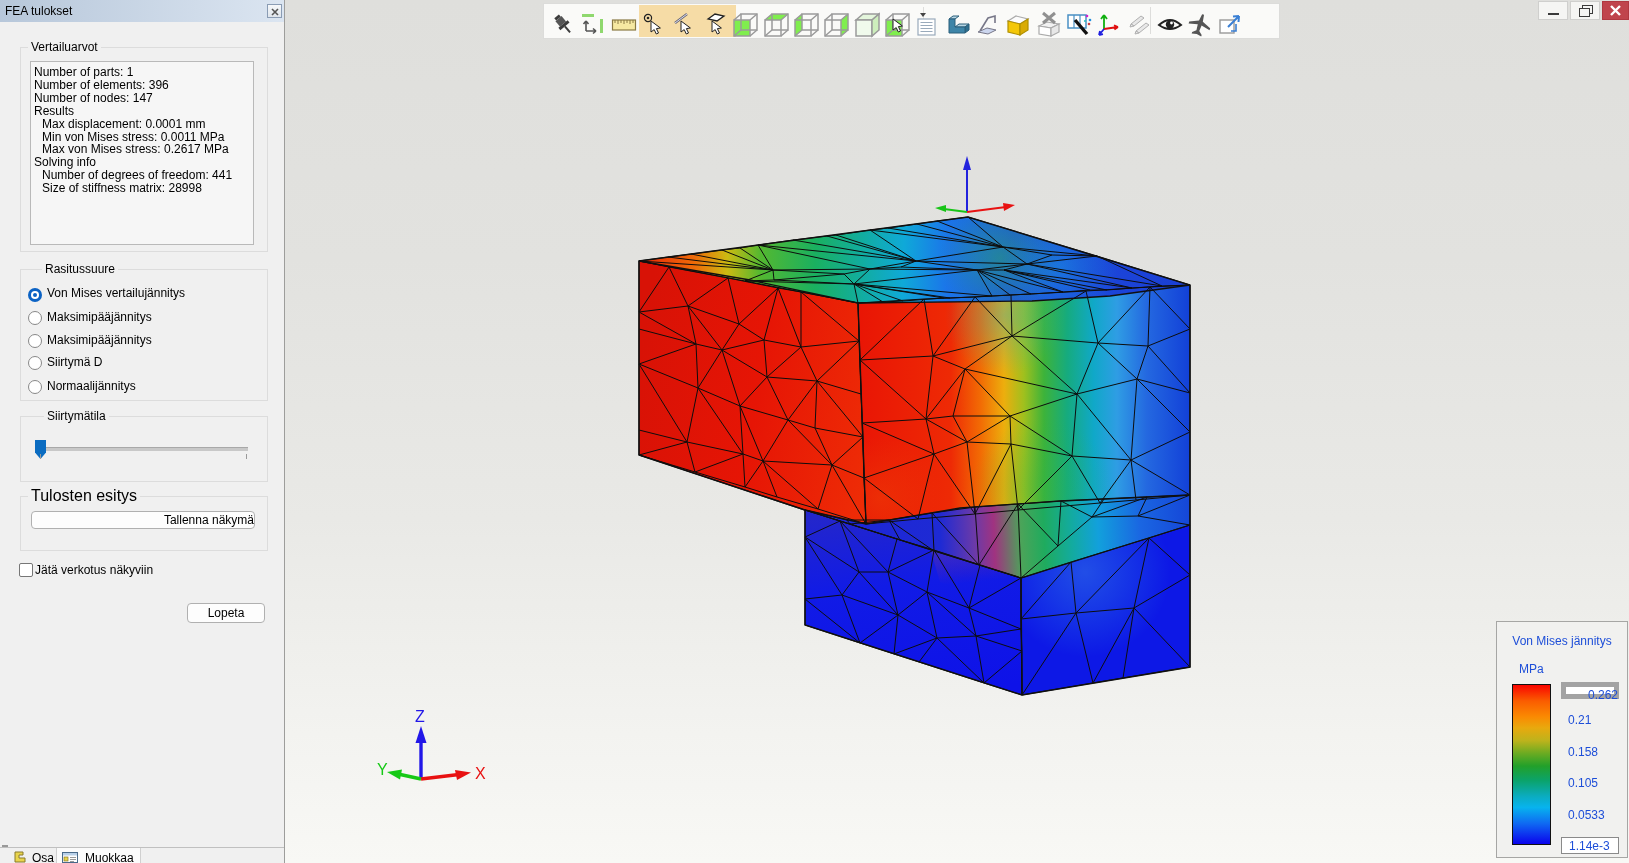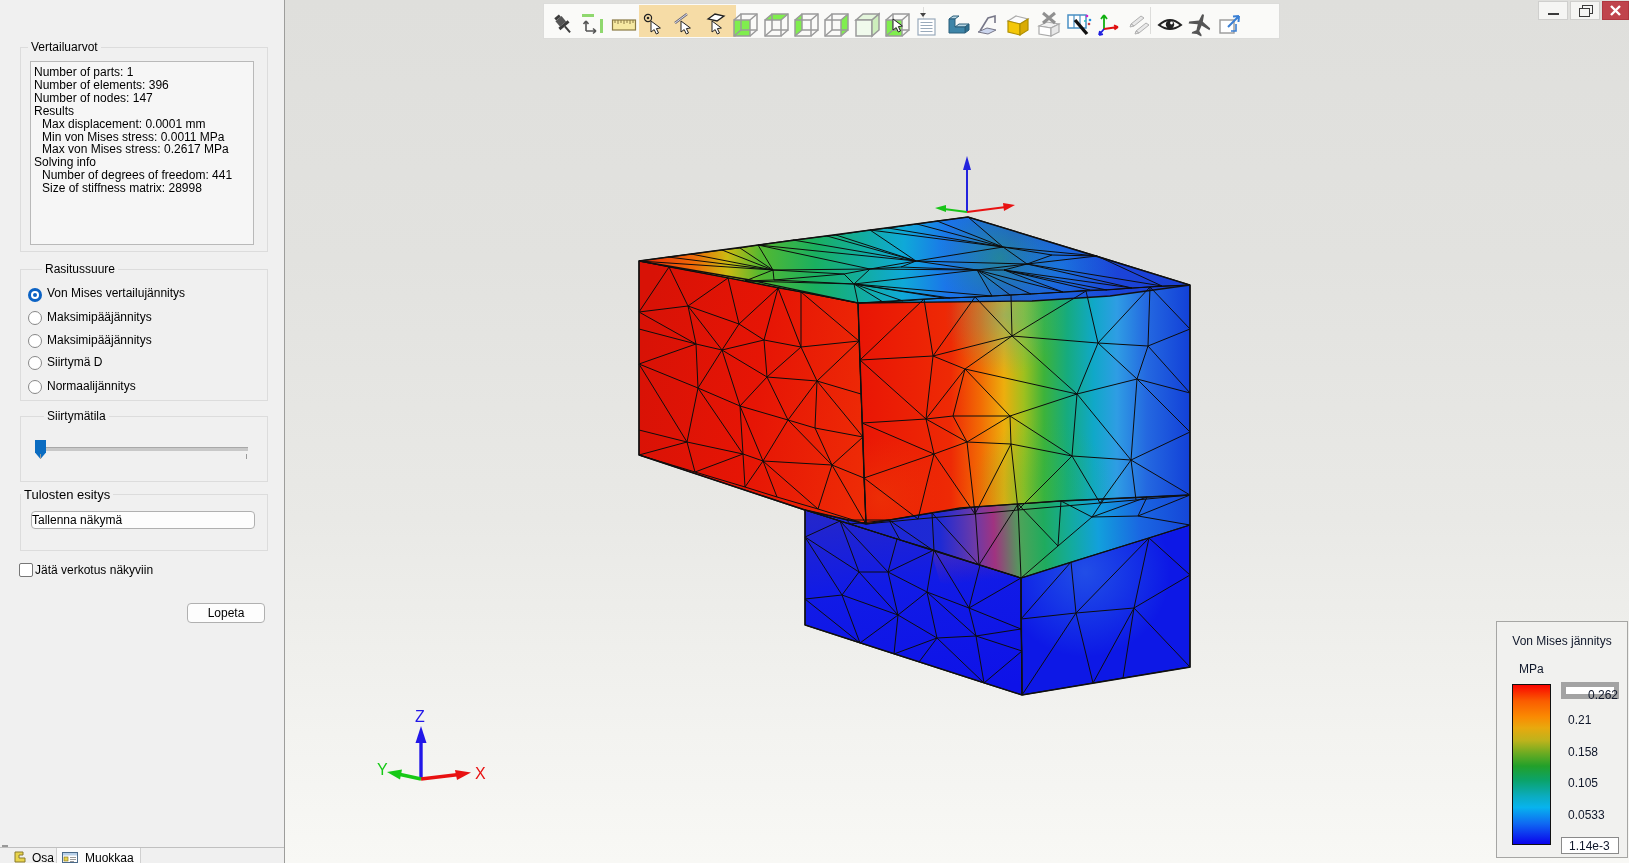--- a/index.html
+++ b/index.html
@@ -276,33 +276,41 @@
 <div style="position:absolute;left:1570px;top:1px;width:30px;height:19px;background:#f5f5f3;border:1px solid #cfcfcd;box-sizing:border-box">
   <div style="position:absolute;left:11px;top:3px;width:9px;height:7px;border:1.5px solid #3a3a3a"></div>
   <div style="position:absolute;left:8px;top:6px;width:9px;height:7px;border:1.5px solid #3a3a3a;background:#f5f5f3"></div>
 </div>
 <div style="position:absolute;left:1602px;top:1px;width:27px;height:19px;background:#c0444c;border:1px solid #b03840;box-sizing:border-box">
   <svg width="25" height="17" viewBox="0 0 25 17">
       <path d="M8 4 L17 13 M17 4 L8 13" stroke="#fff" stroke-width="2.4"></path>
     </svg>
 </div>
 
-<div style="position:absolute;left:1496px;top:621px;width:130px;height:235px;background:#f1f1ef;border:1px solid #a6a6a4;font-size:12px;color:#0f172a">
+<div style="position:absolute;left:1496px;top:621px;width:130px;height:235px;background:#f1f1ef;border:1px solid #a6a6a4;font-size:12px;color:#1d4ed8">
  <div style="position:absolute;left:0;top:12px;width:100%;text-align:center">Von Mises jännitys</div>
  <div style="position:absolute;left:22px;top:40px">MPa</div>
  <div style="position:absolute;left:15px;top:62px;width:39px;height:161px;border:1.6px solid #111;box-sizing:border-box;background:linear-gradient(#f90500 0%,#fa5c00 10%,#fa8a02 20%,#e8a90e 27%,#bdb31c 35%,#6bab22 43%,#22a02a 51%,#0ba36a 60%,#0bacc0 70%,#07b3ee 77%,#0f6af2 87%,#0b03ec 100%)"></div>
  <div style="position:absolute;left:64px;top:60px;width:58px;height:17px;background:#fff;border:5px solid #a3a3a3;line-height:16px;padding-left:22px;box-sizing:border-box">0.262</div>
  <div style="position:absolute;left:71px;top:91px">0.21</div>
  <div style="position:absolute;left:71px;top:123px">0.158</div>
  <div style="position:absolute;left:71px;top:154px">0.105</div>
  <div style="position:absolute;left:71px;top:186px">0.0533</div>
  <div style="position:absolute;left:64px;top:215px;width:58px;height:17px;background:#fff;border:1px solid #8a8a8a;line-height:16px;padding-left:7px;box-sizing:border-box">1.14e-3</div>
 </div>
 
 <div id="panel" style="position:absolute;left:0;top:0;width:284px;height:863px;background:#f0f0f0;border-right:1px solid #9d9d9b;font-size:12px;color:#000">
+ <div style="position:absolute;left:0;top:0;width:284px;height:22px;background:linear-gradient(90deg,#b7c7da,#dbe5f1)">
+   <span style="position:absolute;left:5px;top:4px">FEA tulokset</span>
+   <div style="position:absolute;left:267px;top:4px;width:15px;height:14px;background:linear-gradient(#f6f8fa,#dfe5ec);border:1px solid #8a9cb4;box-sizing:border-box">
+     <svg width="14" height="14" viewBox="0 0 14 14">
+          <path d="M4 4 L10 10 M10 4 L4 10" stroke="#555" stroke-width="1.6"></path>
+        </svg>
+   </div>
+ </div>
  <fieldset style="position:absolute;left:20px;top:40px;width:246px;height:210px;border:1px solid #dcdcdc;margin:0;padding:0">
    <legend style="margin-left:7px;padding:0 3px;font-size:12px">Vertailuarvot</legend>
  </fieldset>
  <div style="position:absolute;left:30px;top:61px;width:224px;height:184px;background:#f6f6f6;border:1px solid #b9b9b9;box-sizing:border-box;padding:4px 0 0 3px;line-height:12.9px">
 Number of parts: 1<br>Number of elements: 396<br>Number of nodes: 147<br>Results<br><span style="padding-left:8px">Max displacement: 0.0001 mm</span><br><span style="padding-left:8px">Min von Mises stress: 0.0011 MPa</span><br><span style="padding-left:8px">Max von Mises stress: 0.2617 MPa</span><br>Solving info<br><span style="padding-left:8px">Number of degrees of freedom: 441</span><br><span style="padding-left:8px">Size of stiffness matrix: 28998</span>
  </div>
  <fieldset style="position:absolute;left:20px;top:262px;width:246px;height:137px;border:1px solid #dcdcdc;margin:0;padding:0">
    <legend style="margin-left:21px;padding:0 3px;font-size:12px">Rasitussuure</legend>
  </fieldset>
  <span style="position:absolute;left:28px;top:288px;width:14px;height:14px;border-radius:50%;background:#0b62c4"></span>
@@ -318,23 +326,23 @@
     <span style="position:absolute;left:28px;top:380px;width:12px;height:12px;border-radius:50%;background:#fff;border:1px solid #888"></span>
     <span style="position:absolute;left:47px;top:379px">Normaalijännitys</span>
  <fieldset style="position:absolute;left:20px;top:409px;width:246px;height:71px;border:1px solid #dcdcdc;margin:0;padding:0">
    <legend style="margin-left:23px;padding:0 3px;font-size:12px">Siirtymätila</legend>
  </fieldset>
  <div style="position:absolute;left:41px;top:447px;width:207px;height:3px;background:#c8c8c8;border-top:1px solid #a8a8a8"></div>
  <div style="position:absolute;left:35px;top:440px;width:11px;height:19px;background:#0b6cc1;clip-path:polygon(0 0,100% 0,100% 66%,50% 100%,0 66%)"></div>
  <div style="position:absolute;left:40px;top:454px;width:1px;height:5px;background:#999"></div>
  <div style="position:absolute;left:246px;top:454px;width:1px;height:5px;background:#999"></div>
  <fieldset style="position:absolute;left:20px;top:487px;width:246px;height:62px;border:1px solid #dcdcdc;margin:0;padding:0">
-   <legend style="padding:0 3px;font-size:13px">Tulosten esitys</legend>
+   <legend style="margin-left:7px;padding:0 3px;font-size:16px">Tulosten esitys</legend>
  </fieldset>
- <div style="position:absolute;left:31px;top:511px;width:224px;height:18px;background:#fdfdfd;border:1px solid #b0b0b0;border-radius:4px;box-sizing:border-box;text-align:left;line-height:16px">Tallenna näkymä</div>
+ <div style="position:absolute;left:31px;top:511px;width:224px;height:18px;background:#fdfdfd;border:1px solid #b0b0b0;border-radius:4px;box-sizing:border-box;text-align:right;line-height:16px">Tallenna näkymä</div>
  <span style="position:absolute;left:19px;top:563px;width:12px;height:12px;background:#fff;border:1px solid #767676;border-radius:2px"></span>
  <span style="position:absolute;left:35px;top:563px">Jätä verkotus näkyviin</span>
  <div style="position:absolute;left:187px;top:603px;width:78px;height:20px;background:#fdfdfd;border:1px solid #b0b0b0;border-radius:4px;box-sizing:border-box;text-align:center;line-height:18px">Lopeta</div>
  <div style="position:absolute;left:0px;top:847px;width:284px;height:1px;background:#c0c0c0"></div>
  <div style="position:absolute;left:2px;top:845px;width:6px;height:2px;background:#999"></div>
  <div style="position:absolute;left:56px;top:848px;width:83px;height:15px;background:#fbfbfb;border-left:1px solid #d0d0d0;border-right:1px solid #d0d0d0"></div>
  <svg style="position:absolute;left:13px;top:851px" width="14" height="12" viewBox="0 0 14 12">
       <path d="M2 1 h8 v3 h-4 v3 h6 v4 h-10 z" fill="#e8d44c" stroke="#8a7a2a" stroke-width="1"></path>
     </svg>
  <span style="position:absolute;left:32px;top:851px">Osa</span>

